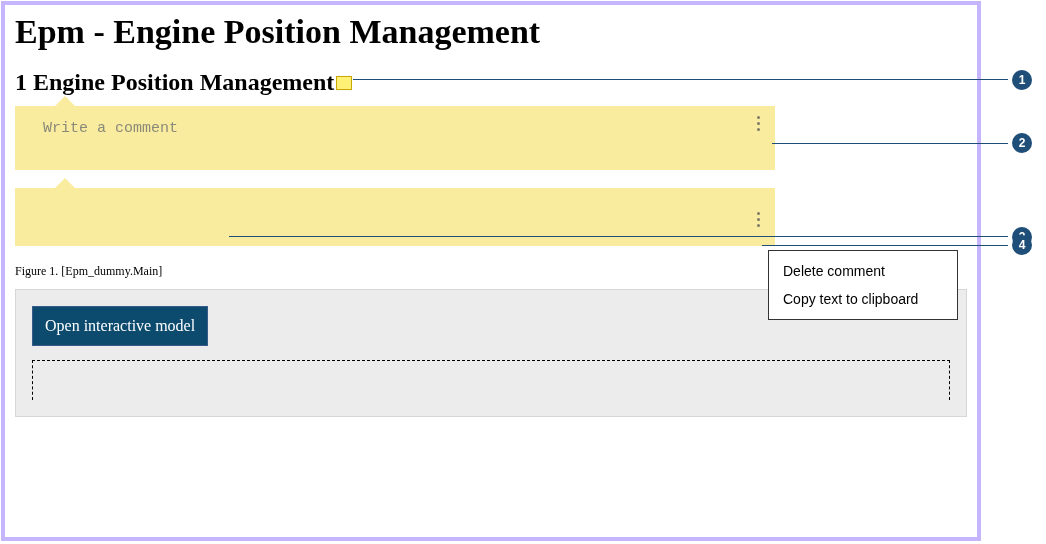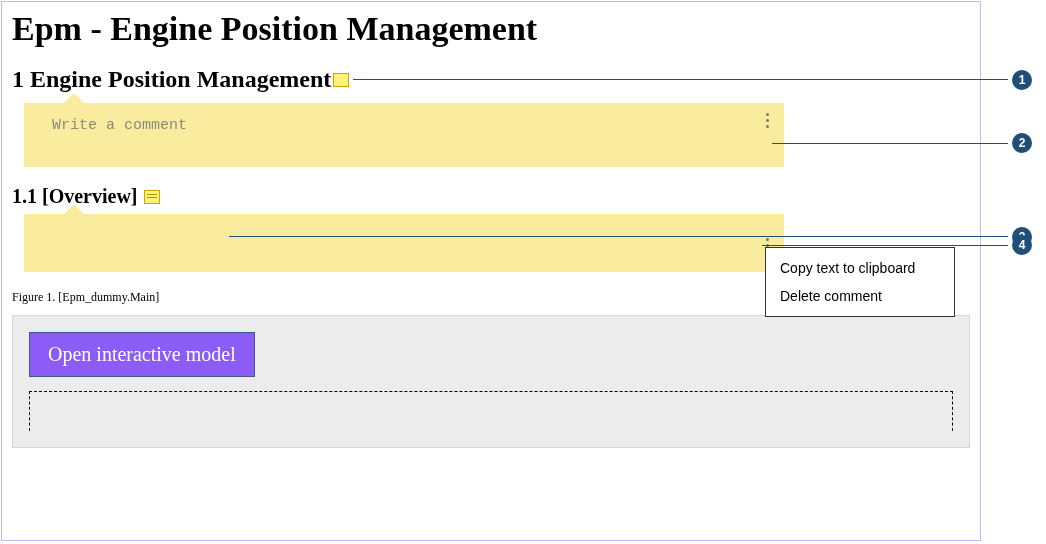--- a/index.html
+++ b/index.html
@@ -5,21 +5,21 @@
     * { box-sizing: border-box; margin: 0; padding: 0; }
     body {
       font-family: "Times New Roman", serif;
       background: #fff;
       width: 1046px;
       height: 544px;
       position: relative;
       overflow: hidden;
     }
     .page {
-      border: 1px solid #c4b5fd;
+      border: 4px solid #c4b5fd;
       width: 980px;
       height: 540px;
       margin: 1px;
       padding: 8px 10px;
       position: relative;
       overflow: hidden;
     }
     .title {
       font-size: 34px;
       font-weight: bold;
@@ -51,21 +51,21 @@
       height: 1px;
       background: #b08f00;
     }
     .note-icon.filled::before { top: 3px; }
     .note-icon.filled::after { top: 6px; }
     .comment-box {
       position: relative;
       background: #faec9e;
       width: 760px;
       min-height: 64px;
-      margin: 6px 0 18px 12px;
+      margin: 6px 0 18px 0;
       padding: 14px 40px 14px 28px;
       font-family: "Consolas", "Courier New", monospace;
       font-size: 15px;
     }
     .comment-box .tail {
       position: absolute;
       top: -10px;
       left: 40px;
       width: 0; height: 0;
       border-left: 10px solid transparent;
@@ -106,25 +106,25 @@
       font-size: 12px;
       margin: 4px 0 10px 0;
     }
     .model-panel {
       background: #ececec;
       border: 1px solid #d6d6d6;
       padding: 16px;
       min-height: 120px;
     }
     .open-btn {
-      background: #8b5cf6;
+      background: #0c4a6e;
       color: #fff;
       border: 1px solid #3a5a8c;
-      padding: 10px 18px;
-      font-size: 20px;
+      padding: 10px 12px;
+      font-size: 16px;
       font-family: "Times New Roman", serif;
       cursor: pointer;
     }
     .dashed-area {
       margin-top: 14px;
       border: 1px dashed #000;
       border-bottom: none;
       height: 40px;
     }
     .ctx-menu {
@@ -184,47 +184,40 @@
   <div class="comment-box">
     <div class="tail"></div>
     <span class="placeholder">Write a comment</span>
     <div class="kebab">
       <span></span>
         <span></span>
         <span></span>
     </div>
   </div>
 
-  <div class="h2row">
-    <h3>
-      <span>1.1</span>
-      <span>[Overview]</span>
-    </h3>
-    <span class="note-icon filled"></span>
-  </div>
 
   <div class="comment-box" id="box2" style="min-height:58px;">
     <div class="tail"></div>
     <div class="kebab" id="kebab2" style="top:20px;">
       <span></span>
         <span></span>
         <span></span>
     </div>
   </div>
 
   <div class="figure-caption">Figure 1. [Epm_dummy.Main]</div>
 
   <div class="model-panel">
     <button class="open-btn">Open interactive model</button>
     <div class="dashed-area"></div>
   </div>
 
   <div class="ctx-menu" id="ctxmenu" style="left: 763px; top: 245px;">
+    <div class="item">Delete comment</div>
     <div class="item">Copy text to clipboard</div>
-    <div class="item">Delete comment</div>
   </div>
 
 </div>
 
 <div class="callout" id="co1" style="top: 69.5px; left: 353.344px; right: auto;">
   <div class="line" style="width: 654.656px;"></div>
   <div class="badge">1</div>
 </div>
 <div class="callout" id="co2" style="top: 133px; left: 772px; right: auto;">
   <div class="line" style="width: 236px;"></div>

